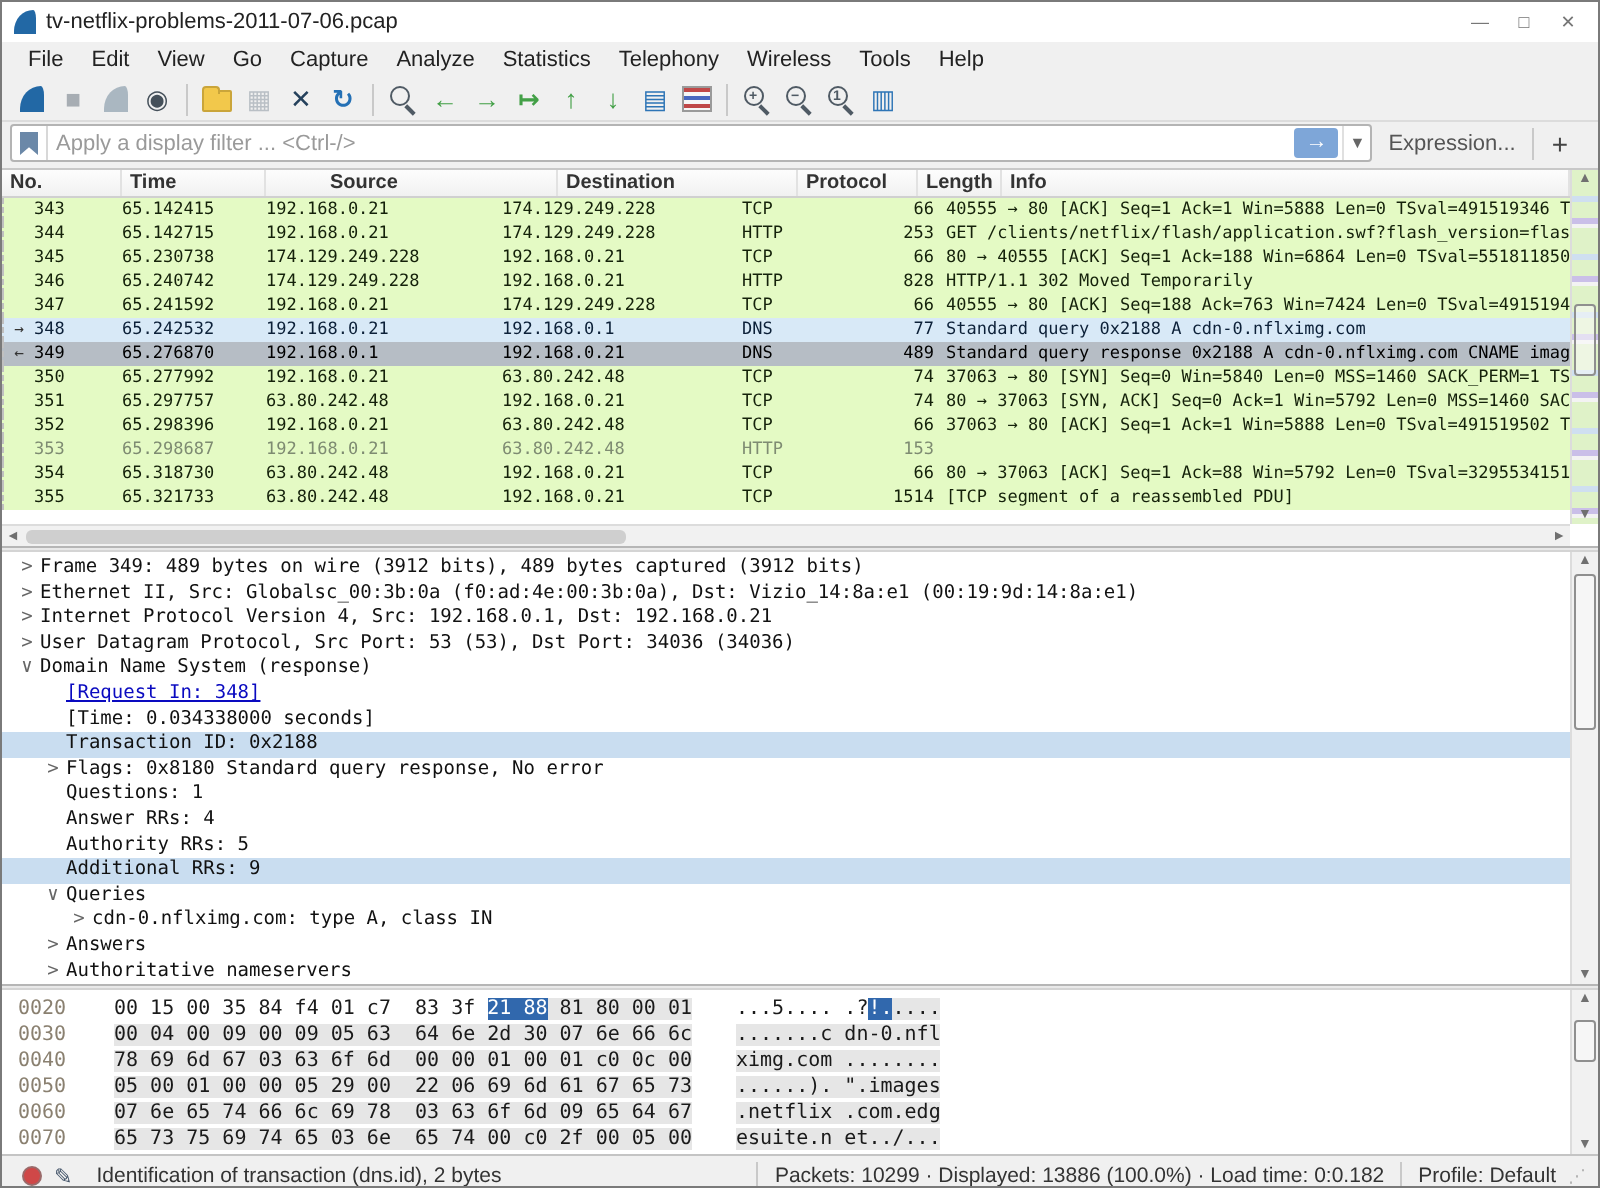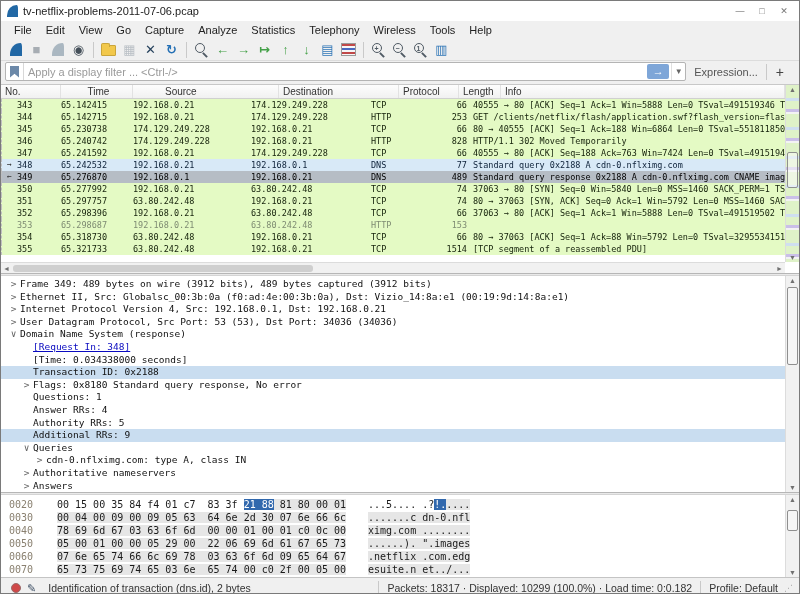--- a/index.html
+++ b/index.html
@@ -39,23 +39,23 @@
   .fbookmark::before{ content:""; width:9px; height:12px; background:#6b88a8; clip-path:polygon(0 0,100% 0,100% 100%,50% 68%,0 100%); }
   .finput{ flex:1; border:none; outline:none; font-size:11px; color:#222; padding:0 4px; font-family:inherit; background:transparent;}
   .finput::placeholder{ color:#9a9a9a; }
   .fapply{ width:22px; height:15px; background:#7ea6d8; border-radius:2px; color:#fff; font-size:11px; line-height:15px; text-align:center; margin-right:2px;}
   .fdrop{ width:14px; text-align:center; color:#666; font-size:8px; border-left:1px solid #e0e0e0; line-height:17px;}
   .fexpr{ font-size:11px; color:#555; padding:0 8px; }
   .fsep{ width:1px; height:16px; background:#c9c9c9; }
   .fplus{ font-size:14px; color:#444; padding:0 9px; }
   
   .listwrap{ flex:none; height:189px; background:#fff; position:relative; border-top:1px solid #c8c8c8; }
-  .lheader{ height:14px; display:flex; background:linear-gradient(#fdfdfd,#f1f1f1); border-bottom:1px solid #d0d0d0; margin-right:14px; font-size:10px; color:#333; }
+  .lheader{ height:14px; display:flex; background:linear-gradient(#fdfdfd,#f1f1f1); border-bottom:1px solid #d0d0d0; margin-right:14px; font-size:10px; color:#333;font-weight:bold; }
   .lheader span{ border-right:1px solid #e2e2e2; padding-left:4px; line-height:14px; white-space:nowrap; overflow:hidden; }
-  .h-no{ width:60px; } .h-time{ width:72px;text-align:center; } .h-src{ width:118px;margin-left:28px; } .h-dst{ width:120px; }
+  .h-no{ width:60px; } .h-time{ width:72px; } .h-src{ width:118px;margin-left:28px; } .h-dst{ width:120px; }
   .h-proto{ width:60px; } .h-len{ width:42px; } .h-info{ flex:1; }
   .lrows{ height:163px; overflow:hidden; margin-right:14px; }
   .prow{ height:12px; line-height:12px; display:flex; font-family:"DejaVu Sans Mono","Liberation Mono",monospace; font-size:8.5px; color:#14210a; white-space:pre; }
   .prow.g{ background:#e4fac4; }
   .prow.b{ background:#d8e9f7; color:#0c2038;}
   .prow.sel{ background:#b6bdc5; color:#000; }
   .prow.muted{ color:#7e8b72; }
   .gutter{ width:16px; border-left:1px dashed #c0c0c0; text-align:center; font-size:8px; color:#333; flex:none;}
   .c-no{ width:44px; text-align:left; padding-right:5px; flex:none;}
   .c-time{ width:72px; flex:none;}
@@ -234,22 +234,22 @@
         <div class="dline" style="padding-left: 19px;"><span class="dexp"> </span><span class="dlink">[Request In: 348]</span></div>
         <div class="dline" style="padding-left: 19px;"><span class="dexp"> </span><span>[Time: 0.034338000 seconds]</span></div>
         <div class="dline hl" style="padding-left: 19px;"><span class="dexp"> </span><span>Transaction ID: 0x2188</span></div>
         <div class="dline" style="padding-left: 19px;"><span class="dexp">&gt;</span><span>Flags: 0x8180 Standard query response, No error</span></div>
         <div class="dline" style="padding-left: 19px;"><span class="dexp"> </span><span>Questions: 1</span></div>
         <div class="dline" style="padding-left: 19px;"><span class="dexp"> </span><span>Answer RRs: 4</span></div>
         <div class="dline" style="padding-left: 19px;"><span class="dexp"> </span><span>Authority RRs: 5</span></div>
         <div class="dline hl" style="padding-left: 19px;"><span class="dexp"> </span><span>Additional RRs: 9</span></div>
         <div class="dline" style="padding-left: 19px;"><span class="dexp">∨</span><span>Queries</span></div>
         <div class="dline" style="padding-left: 32px;"><span class="dexp">&gt;</span><span>cdn-0.nflximg.com: type A, class IN</span></div>
+        <div class="dline" style="padding-left: 19px;"><span class="dexp">&gt;</span><span>Answers</span></div>
         <div class="dline" style="padding-left: 19px;"><span class="dexp">&gt;</span><span>Authoritative nameservers</span></div>
-        <div class="dline" style="padding-left: 19px;"><span class="dexp">&gt;</span><span>Answers</span></div>
       </div>
     <div class="vscroll" style="bottom:0;">
       <span class="vthumb" style="top:11px;height:36%;"></span>
     </div>
   </div>
 
   <div class="splitter"></div>
 
   <div class="hexpane">
     <div id="hex-rows">
@@ -266,19 +266,19 @@
   </div>
 
   <div class="statusbar">
     <span id="status-icons" style="display:flex;align-items:center;">
         <span class="sdot" style="background: rgb(207, 72, 72);"></span>
         <span class="sicon" style="color: rgb(68, 85, 106);">✎</span>
       </span>
     <span class="sfield">Identification of transaction (dns.id), 2 bytes</span>
     <span class="sspacer"></span>
     <span class="sdiv"></span>
-    <span>Packets: 18317 · Displayed: 10299 (100.0%) · Load time: 0:0.182</span>
+    <span>Packets: 10299 · Displayed: 13886 (100.0%) · Load time: 0:0.182</span>
     <span class="sdiv"></span>
     <span>Profile: Default</span>
     <span class="sgrip">⋰</span>
   </div>
 
 </div>
 
 </body></html>

